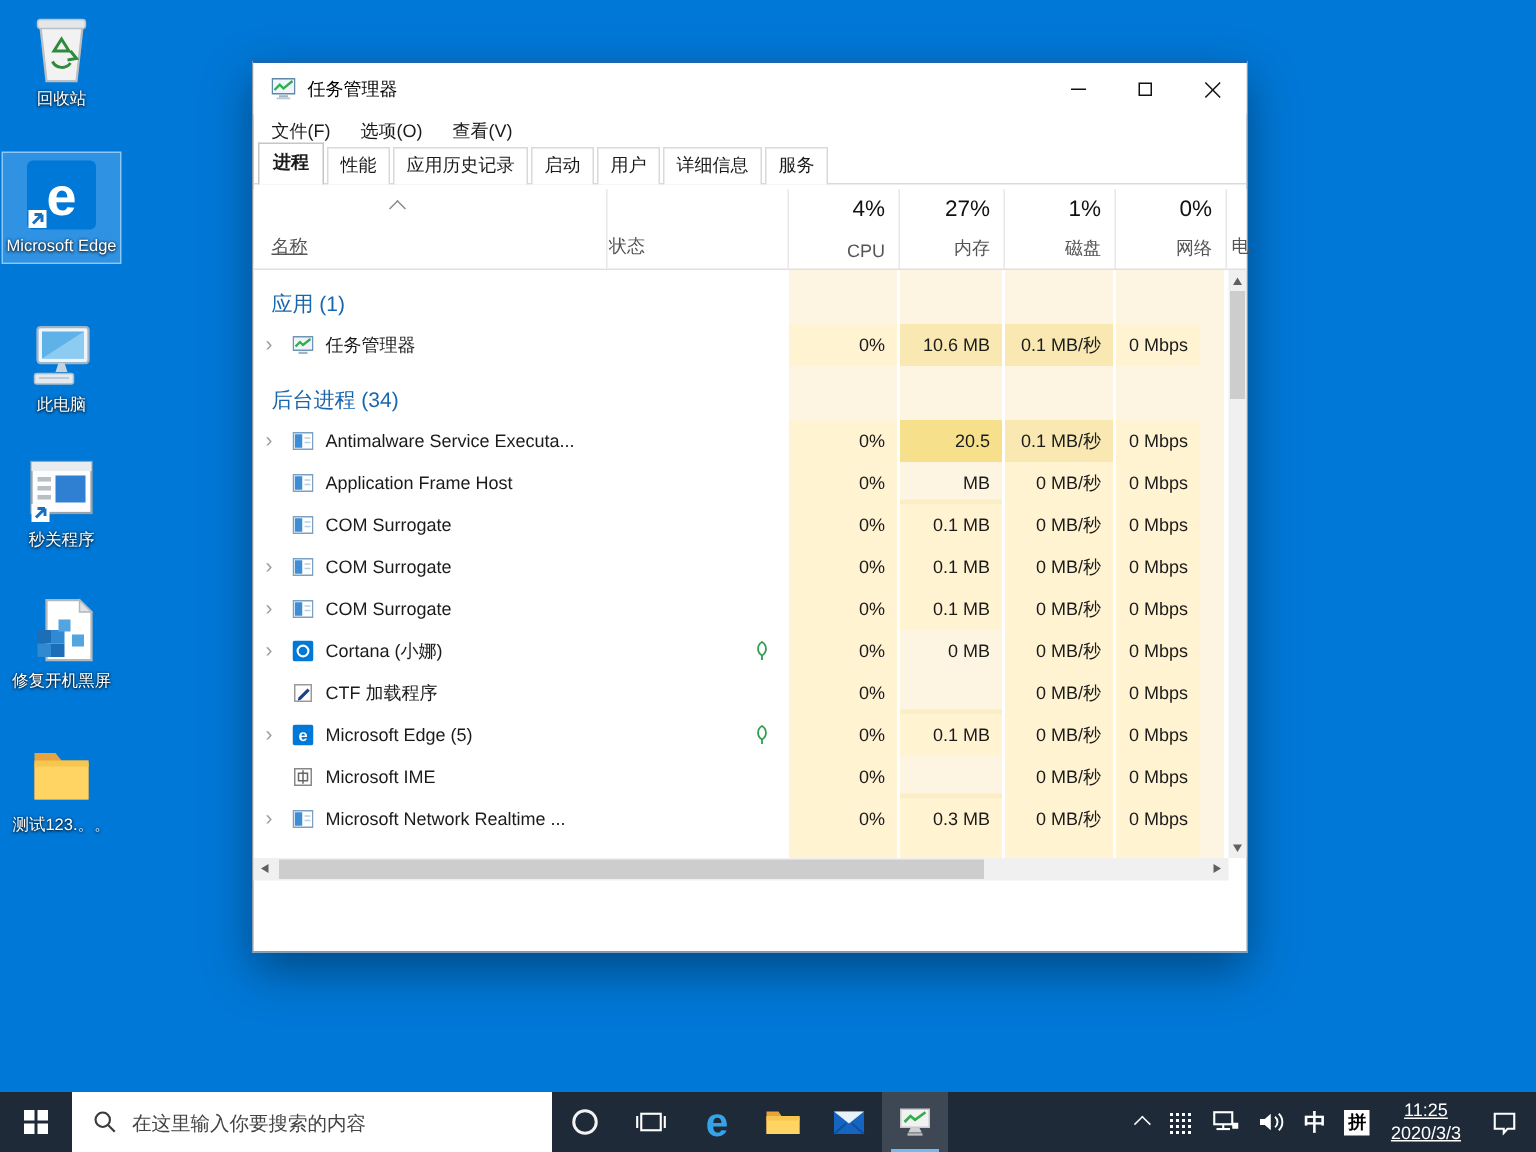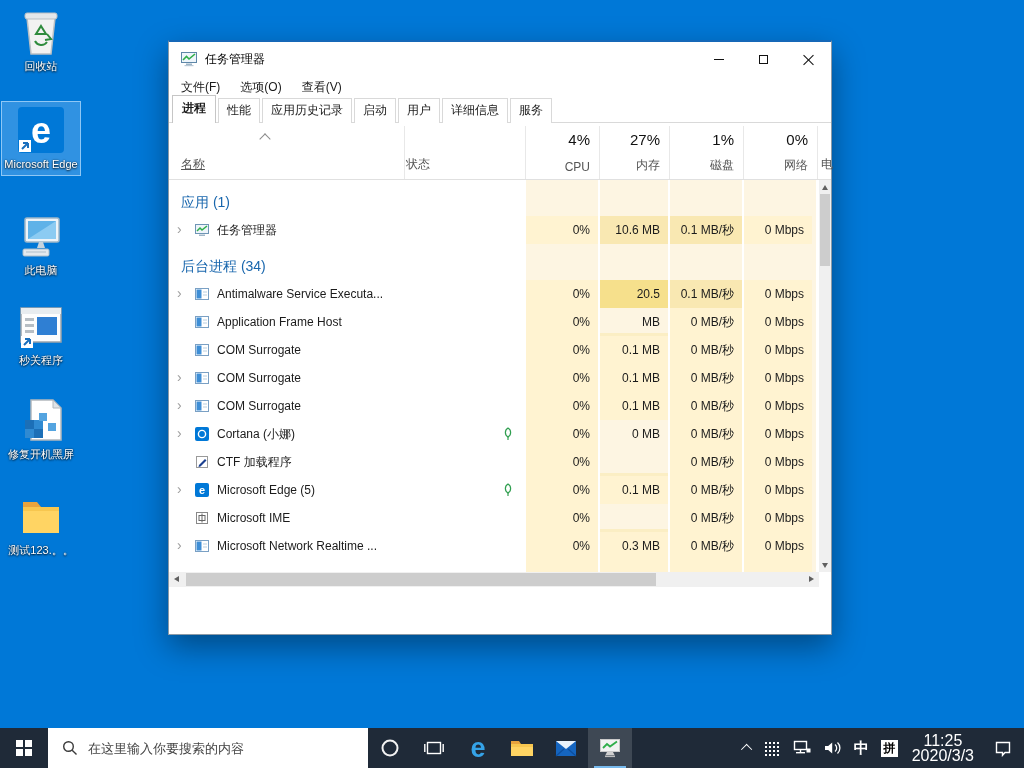--- a/index.html
+++ b/index.html
@@ -54,21 +54,21 @@
   .spacer { height:8px; position:relative; z-index:1; }
   .slabel { position:absolute; left:12px; line-height:28px; font-size:14px; color:#1866ad; white-space:nowrap; }
   .chev { position:absolute; left:8px; top:0; line-height:26px; color:#9e9e9e; font-size:14px; }
   .pi { position:absolute; left:26px; top:7px; width:14px; height:14px; }
   .pi svg { display:block; width:14px; height:14px; }
   .pname { position:absolute; left:48px; top:0; line-height:28px; font-size:12px; color:#1b1b1b; white-space:nowrap; }
   .leaf { position:absolute; left:333px; top:7px; width:12px; height:14px; }
   .leaf svg { display:block; width:12px; height:14px; }
   .cell { position:absolute; top:0; height:28px; line-height:28px; text-align:right; padding-right:8px; font-size:12px; color:#1b1b1b; }
   .cell-cpu { left:357px; width:72px; } .cell-mem { left:431px; width:68px; }
-  .cell-disk { left:501px; width:72px; } .cell-net { left:575px; width:68px; }
+  .cell-disk { left:501px; width:72px; } .cell-net { left:575px; width:56px; }
   .heat-base { background:#fdf5e2; } .heat-low { background:#fff3d1; }
   .heat-midlow { background:#fbeec4;margin-top:25px; } .heat-mid { background:#f9e8b2; } .heat-high { background:#f6e08c;padding-left:33px; }
 
   
   .vscroll { position:absolute; right:0; top:138px; width:12px; height:392px; background:#f0f0f0; }
   .vthumb { position:absolute; left:1px; top:14px; width:10px; height:72px; background:#cdcdcd; }
   .sarr { position:absolute; left:0; width:12px; height:14px; }
   .sarr::before { content:""; position:absolute; left:3px; width:0; height:0; }
   .sarr-up { top:0; } .sarr-up::before { top:5px; border-left:3.5px solid transparent; border-right:3.5px solid transparent; border-bottom:5px solid #606060; }
   .sarr-dn { bottom:0; } .sarr-dn::before { top:5px; border-left:3.5px solid transparent; border-right:3.5px solid transparent; border-top:5px solid #606060; }
@@ -96,21 +96,21 @@
   .tb-search input::placeholder { color:#444; opacity:1; }
   .tb-btn { width:44px; height:40px; display:flex; align-items:center; justify-content:center; position:relative; }
   .tb-btn.active { background:rgba(255,255,255,.14); }
   .tb-btn.active::after { content:""; position:absolute; left:6px; right:6px; bottom:0; height:2px; background:#76b9ed; }
   .edge-e { font-size:27px; font-weight:bold; color:#35a3e8; line-height:27px; }
   .tb-tray { margin-left:auto; display:flex; align-items:center; height:40px; }
   .tray-btn { height:40px; display:flex; align-items:center; justify-content:center; padding:0 6px; }
   .chev-up { width:8px; height:8px; border-left:1.5px solid #fff; border-top:1.5px solid #fff; transform:rotate(45deg) translateY(2px); }
   .ime-mode { color:#fff; font-size:15px; font-weight:bold; }
   .ime-pinyin { background:#fff; color:#000; font-size:12px; font-weight:bold; width:17px; height:17px; line-height:17px; text-align:center; }
-  .tb-clock { color:#fff; font-size:16px; text-align:center; line-height:15px; padding:0 8px; }
+  .tb-clock { color:#fff; font-size:12px; text-align:center; line-height:15px; padding:0 8px;text-decoration:underline; }
 </style>
 </head>
 <body>
 
 <div class="dt-item" style="top:8px">
   <div class="dt-ico">
     <svg viewBox="0 0 48 48" width="48" height="48">
       <polygon points="10,10 38,10 34,46 14,46" fill="#f2f2f2" stroke="#b9bfc4" stroke-width="1.5"></polygon>
       <rect x="8" y="5" width="32" height="6" rx="2" fill="#e4e7ea" stroke="#b9bfc4"></rect>
       <path d="M24 18 l5 8 h-10 z" fill="none" stroke="#2e8b3d" stroke-width="2"></path>

